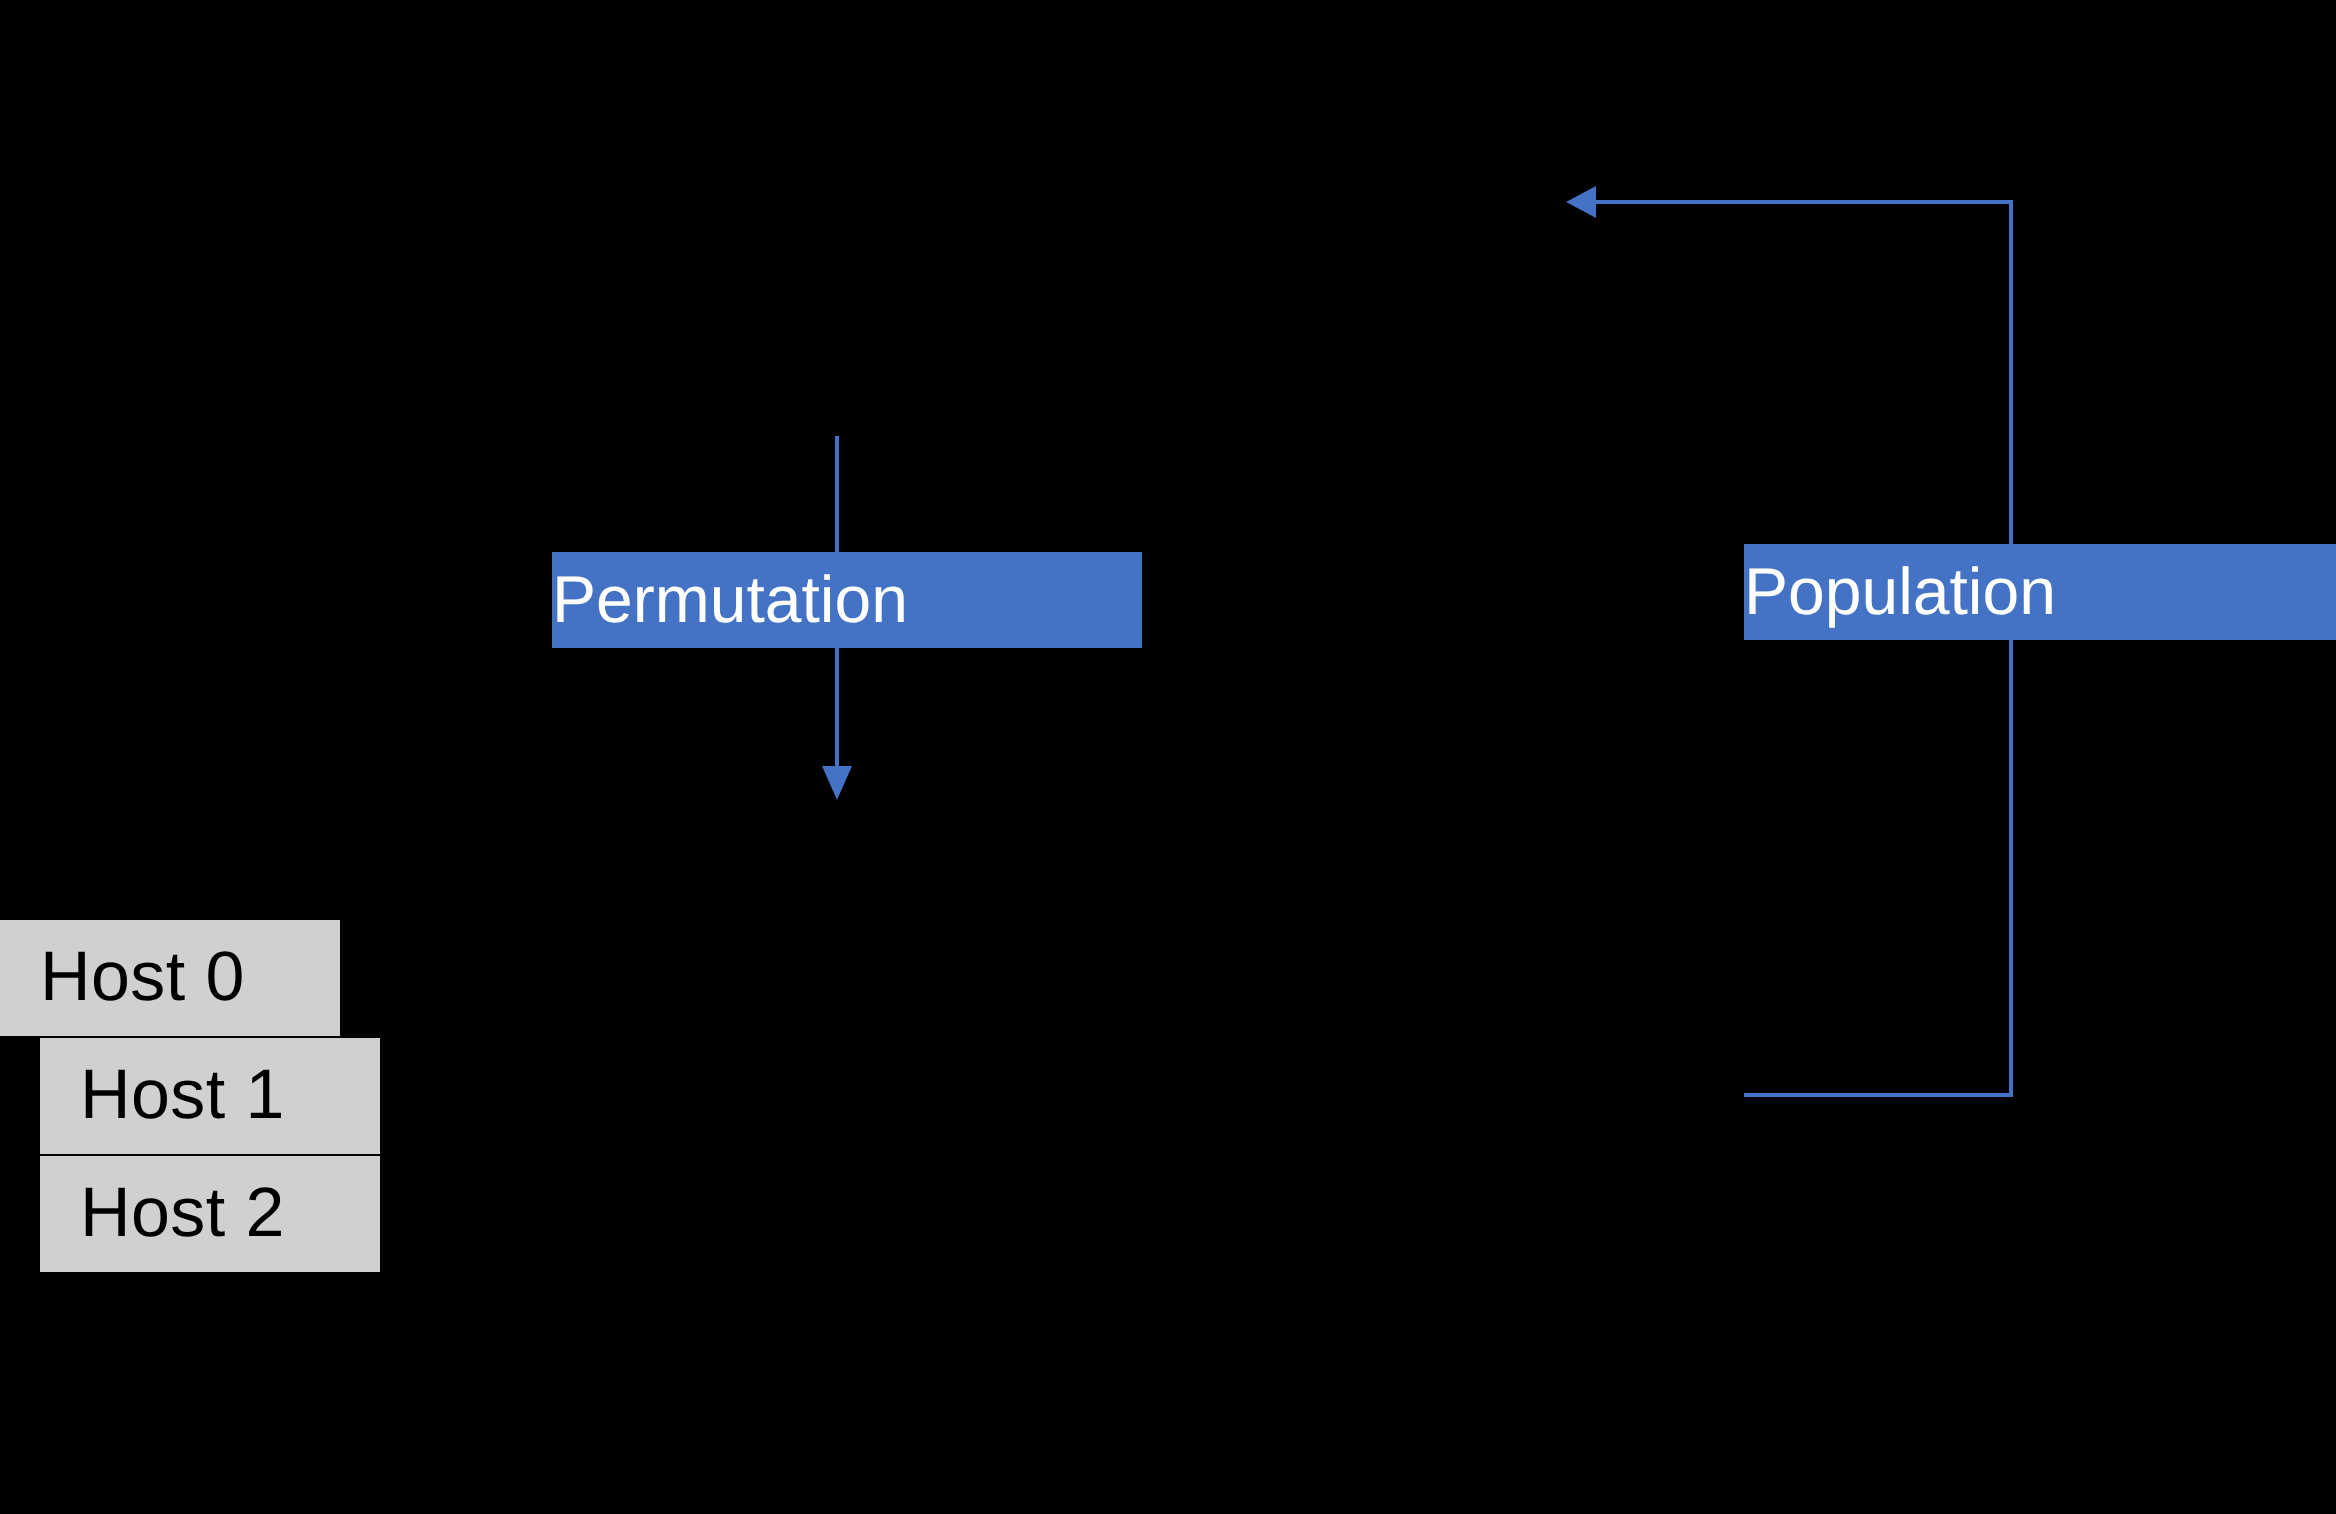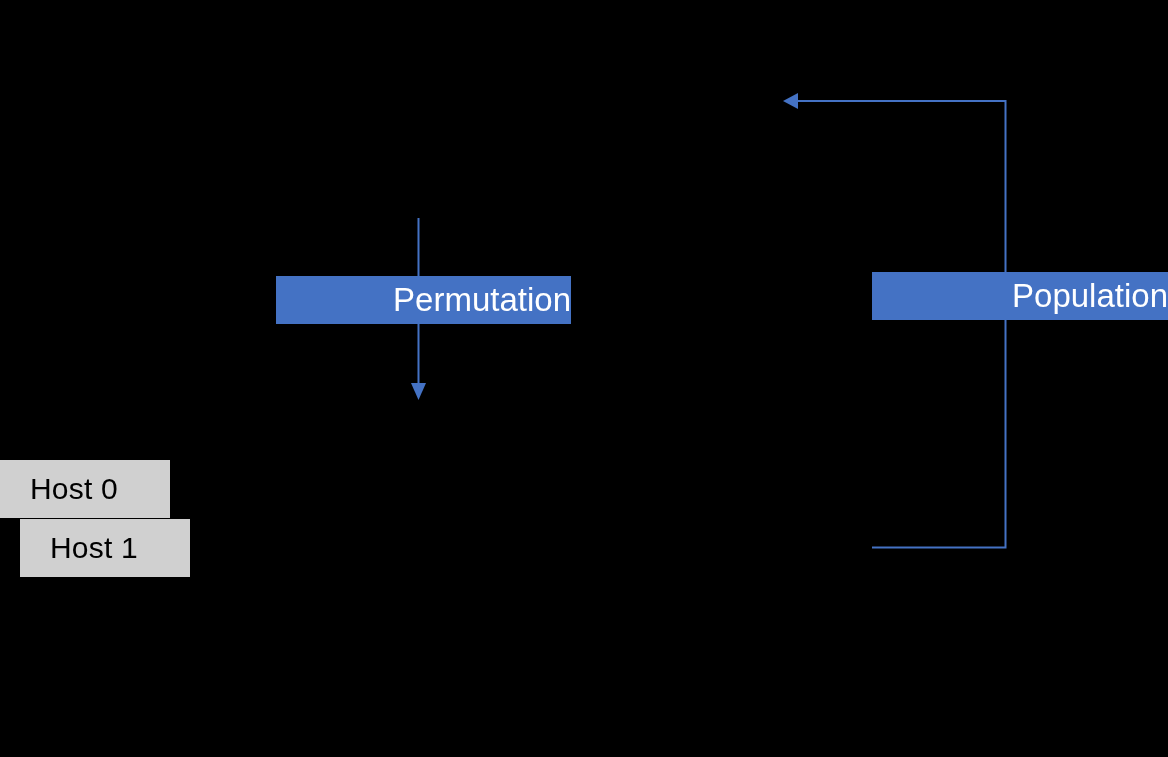--- a/index.html
+++ b/index.html
@@ -27,38 +27,38 @@
     width: 171px;
   }
   .host-row {
     box-sizing: border-box;
     width: 171px;
     height: 60px;
     background: #D0D0D0;
     border: 1px solid #000000;
     border-left: 0;
     color: #000000;
-    font-size: 30px;
+    font-size: 35px;
     line-height: 58px;
-    padding-left: 30px;
+    padding-left: 20px;
     white-space: nowrap;
     letter-spacing: 0.2px;
   }
   .host-row + .host-row {
     margin-top: -1px;
     margin-left: 20px;
   }
 
   
   .proc-box {
     position: absolute;
     box-sizing: border-box;
     background: #4472C4;
     color: #FFFFFF;
-    text-align: right;
+    text-align: left;
     white-space: nowrap;
     font-size: 33px;
   }
   #permutation-box {
     left: 276px;
     top: 276px;
     width: 295px;
     height: 48px;
     line-height: 48px;
   }
@@ -99,15 +99,16 @@
     </g>
   </svg>
 
   <div class="proc-box" id="permutation-box">Permutation</div>
 
   <div class="proc-box" id="population-box">Population</div>
 
   <div class="host-stack">
     <div class="host-row">Host 0</div>
     <div class="host-row">Host 1</div>
+    <div class="host-row">Host 2</div>
   </div>
 
 </div>
 
 </body></html>

